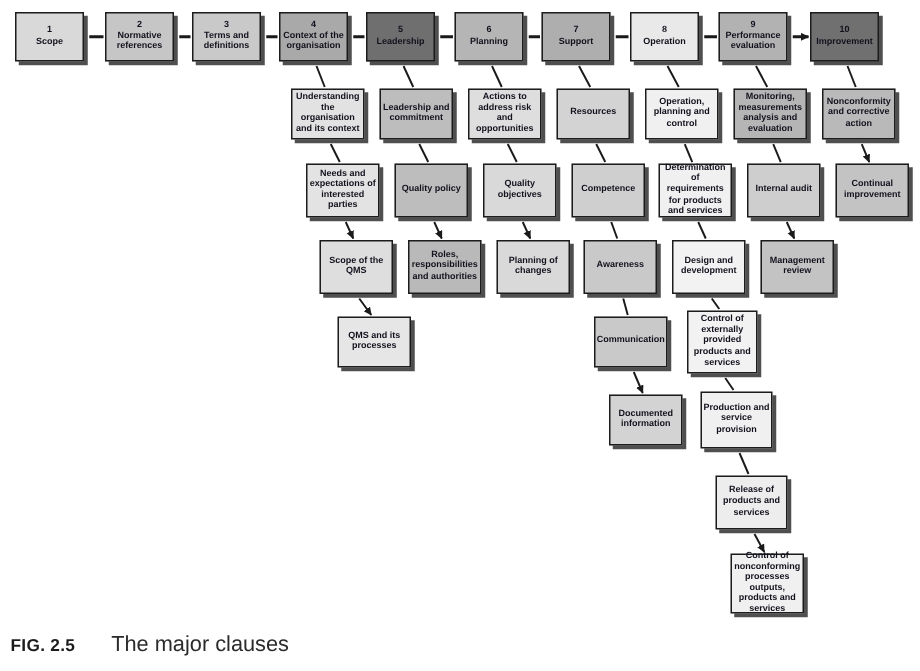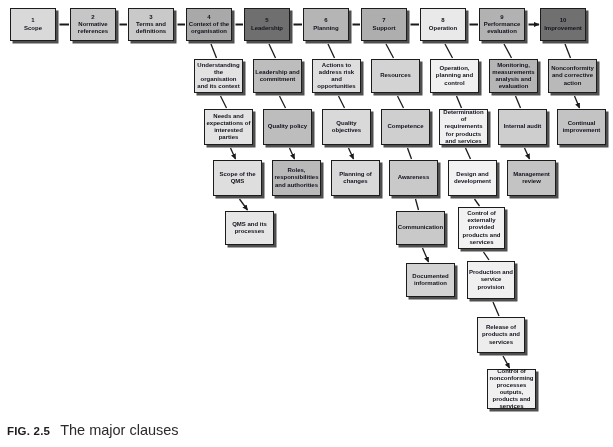--- a/index.html
+++ b/index.html
@@ -12,21 +12,21 @@
   .node {
     position:absolute; box-sizing:border-box;
     border:1px solid #1c1c1c;
     box-shadow:2.5px 2.5px 0 #4f4f4f;
     display:flex; align-items:center; justify-content:center;
     text-align:center; font-weight:bold; font-size:6px; line-height:1.18;
     color:#12121e; white-space:pre-line; padding:1px;
   }
   .caption { position:absolute; left:7px; top:421px; z-index:3; white-space:nowrap; }
   .caption .fig { font-weight:bold; font-size:11.5px; color:#1c1c1c; letter-spacing:0.2px;text-align:right; }
-  .caption .txt { font-size:14.5px; color:#2b2b2b; margin-left:10px; }
+  .caption .txt { font-size:14.5px; color:#2b2b2b; margin-left:24px; }
 </style>
 </head>
 <body>
 
 <div class="figure">
   <svg class="edges" width="613" height="418" xmlns="http://www.w3.org/2000/svg">
     <defs>
       <marker id="arrowhead" markerUnits="userSpaceOnUse" markerWidth="7" markerHeight="7" refX="5" refY="2.6" orient="auto">
         <path d="M0,0 L5.5,2.6 L0,5.2 Z" fill="#1a1a1a"></path>
       </marker>

